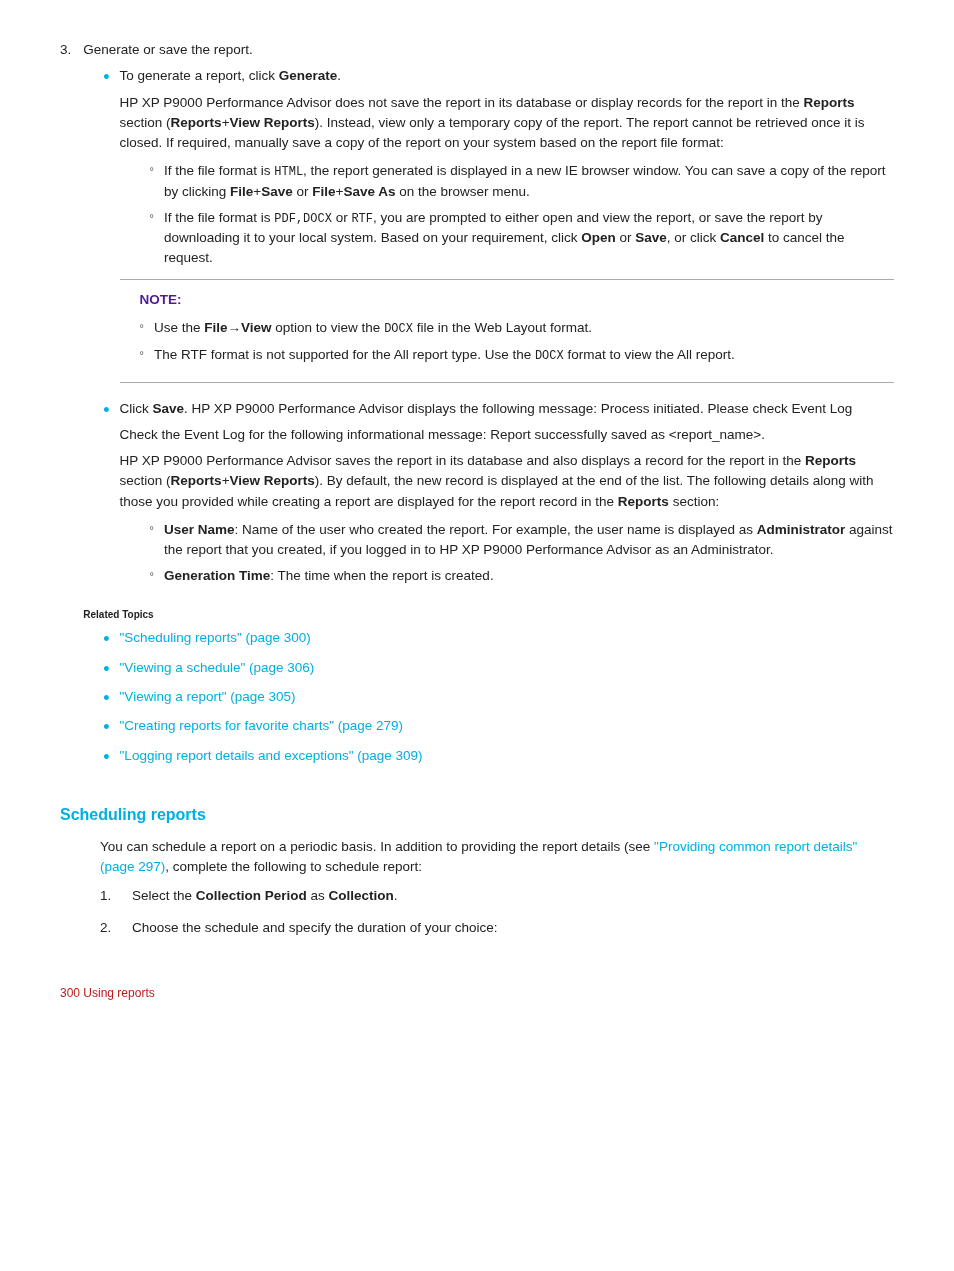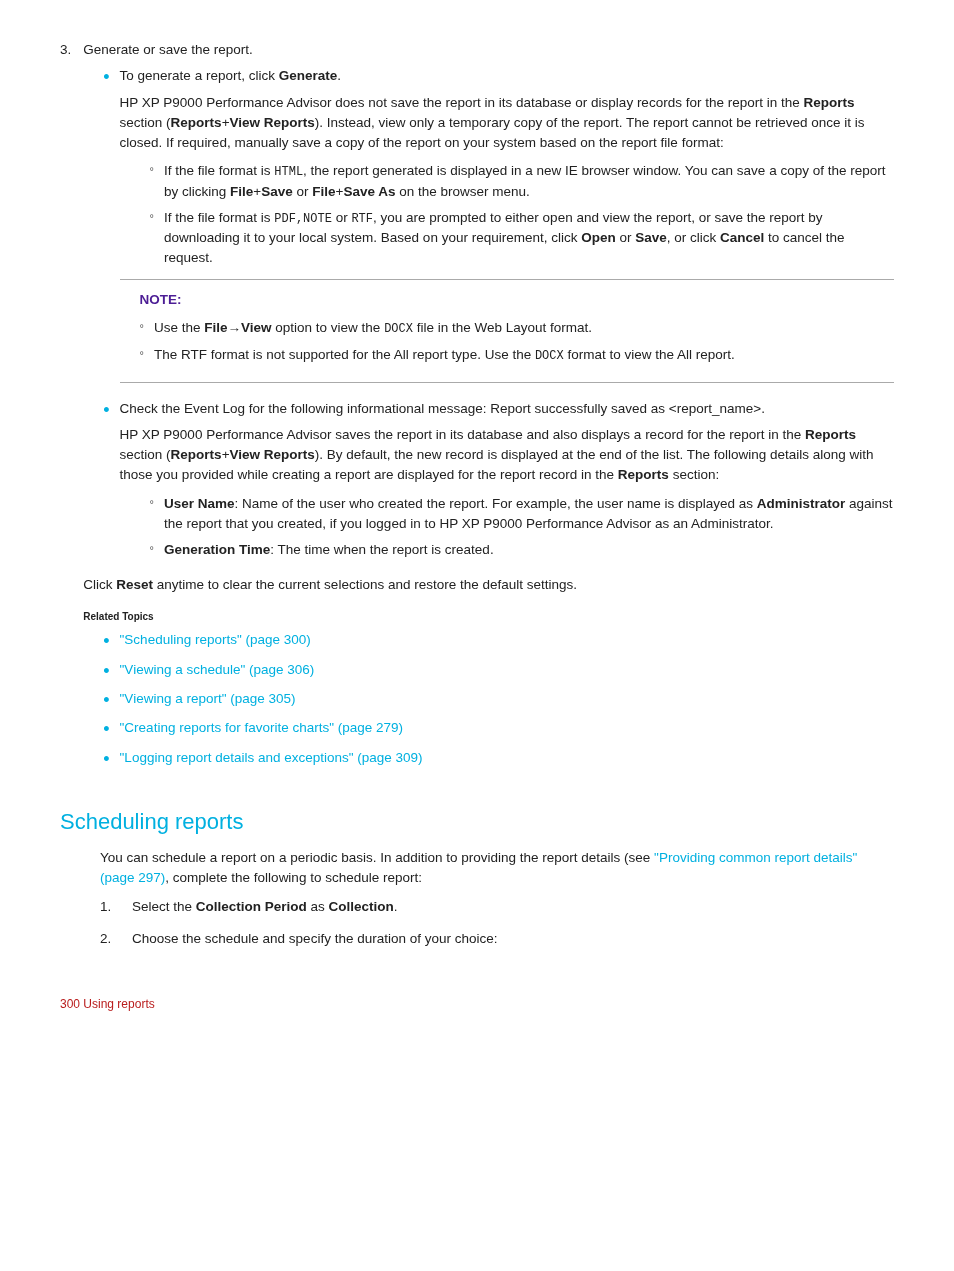--- a/index.html
+++ b/index.html
@@ -93,22 +93,22 @@
     .related-heading {
       font-weight: bold;
       font-size: 10px;
       margin-top: 14px;
       margin-bottom: 6px;
     }
 
     
     .section-heading {
       color: #00b0e0;
-      font-size: 22px;
-      font-weight: normal;
+      font-size: 16px;
+      font-weight: bold;
       margin-top: 28px;
       margin-bottom: 10px;
     }
 
     
     .page-footer {
       margin-top: 40px;
       color: #b91c1c;
       font-size: 12px;
     }
@@ -144,21 +144,21 @@
                 HP XP P9000 Performance Advisor does not save the report in its database or display records for the report in the <strong>Reports</strong> section (<strong>Reports</strong>+<strong>View Reports</strong>). Instead, view only a temporary copy of the report. The report cannot be retrieved once it is closed. If required, manually save a copy of the report on your system based on the report file format:
               </p>
 
               <ul class="circle-list">
                 <li>
                   <span class="circ">°</span>
                   <span>If the file format is <code>HTML</code>, the report generated is displayed in a new IE browser window. You can save a copy of the report by clicking <strong>File</strong>+<strong>Save</strong> or <strong>File</strong>+<strong>Save As</strong> on the browser menu.</span>
                 </li>
                 <li>
                   <span class="circ">°</span>
-                  <span>If the file format is <code>PDF,NOTE</code> or <code>RTF</code>, you are prompted to either open and view the report, or save the report by downloading it to your local system. Based on your requirement, click <strong>Open</strong> or <strong>Save</strong>, or click <strong>Cancel</strong> to cancel the request.</span>
+                  <span>If the file format is <code>PDF,DOCX</code> or <code>RTF</code>, you are prompted to either open and view the report, or save the report by downloading it to your local system. Based on your requirement, click <strong>Open</strong> or <strong>Save</strong>, or click <strong>Cancel</strong> to cancel the request.</span>
                 </li>
               </ul>
 
               <div class="note-box">
                 <div class="note-label">NOTE:</div>
                 <ul class="circle-list" style="padding-left:0;">
                   <li style="padding-left:0;">
                     <span class="circ">°</span>
                     <span>Use the <strong>File</strong>→<strong>View</strong> option to view the <code>DOCX</code> file in the Web Layout format.</span>
                   </li>
@@ -169,43 +169,43 @@
                 </ul>
               </div>
 
             </div>
           </li>
 
           <li>
             <span class="bullet">•</span>
             <div>
               <p>
+                Click <strong>Save</strong>. HP XP P9000 Performance Advisor displays the following message: Process initiated. Please check Event Log
+              </p>
+              <p>
                 Check the Event Log for the following informational message: Report successfully saved as &lt;report_name&gt;.
               </p>
               <p>
                 HP XP P9000 Performance Advisor saves the report in its database and also displays a record for the report in the <strong>Reports</strong> section (<strong>Reports</strong>+<strong>View Reports</strong>). By default, the new record is displayed at the end of the list. The following details along with those you provided while creating a report are displayed for the report record in the <strong>Reports</strong> section:
               </p>
 
               <ul class="circle-list">
                 <li>
                   <span class="circ">°</span>
                   <span><strong>User Name</strong>: Name of the user who created the report. For example, the user name is displayed as <strong>Administrator</strong> against the report that you created, if you logged in to HP XP P9000 Performance Advisor as an Administrator.</span>
                 </li>
                 <li>
                   <span class="circ">°</span>
                   <span><strong>Generation Time</strong>: The time when the report is created.</span>
                 </li>
               </ul>
             </div>
           </li>
         </ul>
 
-        <p style="margin-top:8px;">
-          Click <strong>Reset</strong> anytime to clear the current selections and restore the default settings.
-        </p>
 
         <div style="margin-top:14px;">
           <div class="related-heading">Related Topics</div>
           <ul class="bullet-list">
             <li>
               <span class="bullet" style="color:#00b0e0;">•</span>
               <a class="link" href="#">"Scheduling reports" (page 300)</a>
             </li>
             <li>
               <span class="bullet" style="color:#00b0e0;">•</span>

